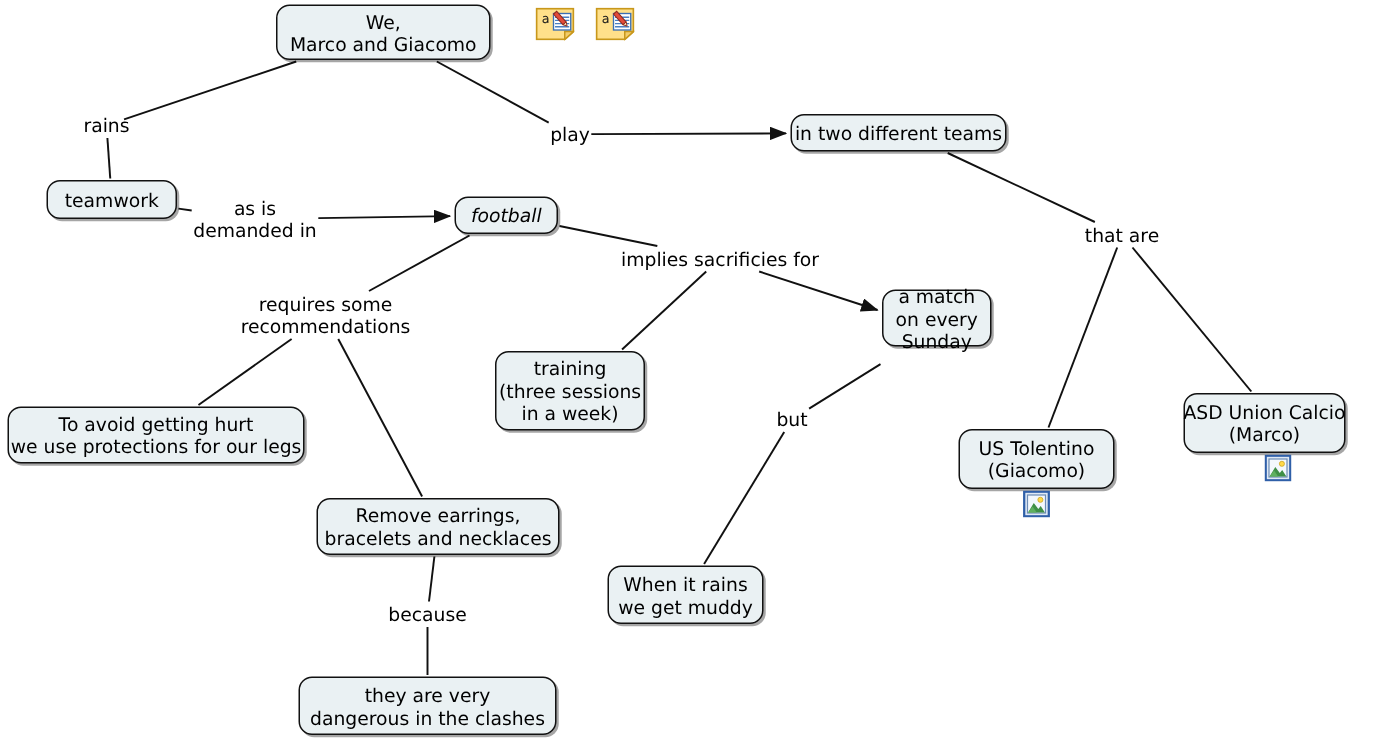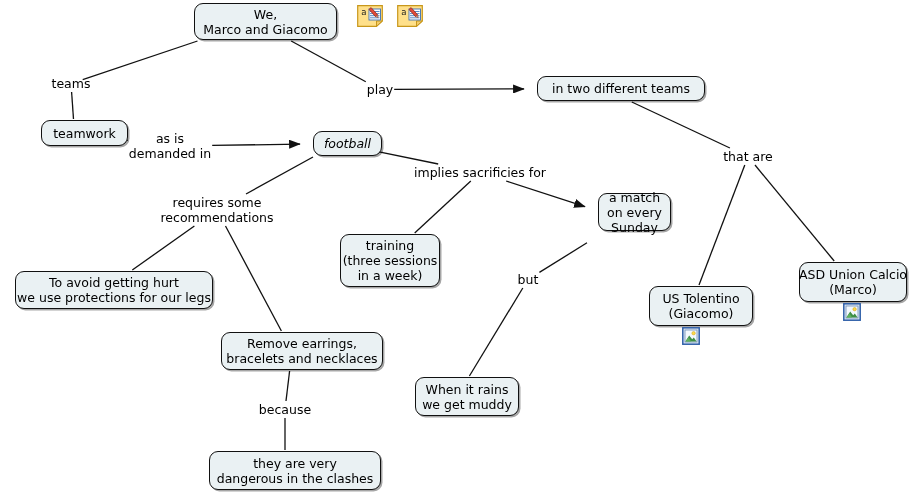--- a/index.html
+++ b/index.html
@@ -35,21 +35,20 @@
     font-family: "DejaVu Sans", sans-serif;
     font-size: 12.5px;
     line-height: 15px;
     text-align: center;
     display: flex;
     align-items: center;
     justify-content: center;
     padding: 3px 9px;
     box-shadow: 1.5px 1.5px 0 rgba(0,0,0,0.35);
     white-space: pre;
-    margin-left: 10px;
   }
   .linklabel {
     position: absolute;
     color: #000000;
     font-family: "DejaVu Sans", sans-serif;
     font-size: 12.5px;
     line-height: 15px;
     text-align: center;
     background: transparent;
     white-space: pre;
@@ -100,42 +99,42 @@
         <line x1="744.8" y1="165.0" x2="699.0" y2="285.0" stroke="#111111" stroke-width="1.3"></line>
         <line x1="755.0" y1="165.0" x2="834.2" y2="261.0" stroke="#111111" stroke-width="1.3"></line>
       </g>
   </svg>
 
   <div id="node-layer">
       <div class="node" style="left: 184px; top: 3px; width: 143px; height: 37px;">We,
 Marco and Giacomo</div>
       <div class="node" style="left: 31px; top: 120px; width: 87px; height: 26px;">teamwork</div>
       <div class="node" style="left: 303px; top: 131px; width: 69px; height: 25px; font-style: italic;">football</div>
-      <div class="node" style="left: 527px; top: 76px; width: 168px; height: 25px; text-align: center;">in two different teams</div>
+      <div class="node" style="left: 527px; top: 76px; width: 144px; height: 25px; text-align: center;">in two different teams</div>
       <div class="node" style="left: 5px; top: 271px; width: 198px; height: 38px;">To avoid getting hurt
 we use protections for our legs</div>
       <div class="node" style="left: 211px; top: 332px; width: 162px; height: 38px;">Remove earrings,
 bracelets and necklaces</div>
       <div class="node" style="left: 199px; top: 451px; width: 172px; height: 39px;">they are very
 dangerous in the clashes</div>
       <div class="node" style="left: 330px; top: 234px; width: 100px; height: 53px;">training
 (three sessions
 in a week)</div>
       <div class="node" style="left: 588px; top: 193px; width: 73px; height: 38px;">a match
 on every
 Sunday</div>
       <div class="node" style="left: 405px; top: 377px; width: 104px; height: 39px;">When it rains
 we get muddy</div>
       <div class="node" style="left: 639px; top: 286px; width: 104px; height: 40px;">US Tolentino
 (Giacomo)</div>
       <div class="node" style="left: 789px; top: 262px; width: 108px; height: 40px;">ASD Union Calcio
 (Marco)</div>
     </div>
   <div id="label-layer">
-      <div class="linklabel" style="left: 71px; top: 76px;">teams</div>
+      <div class="linklabel" style="left: 71px; top: 76px;">rains</div>
       <div class="linklabel" style="left: 380px; top: 82px;">play</div>
       <div class="linklabel" style="left: 170px; top: 131px;">as is
 demanded in</div>
       <div class="linklabel" style="left: 217px; top: 195px;">requires some
 recommendations</div>
       <div class="linklabel" style="left: 480px; top: 165px;">implies sacrificies for</div>
       <div class="linklabel" style="left: 748px; top: 149px;">that are</div>
       <div class="linklabel" style="left: 285px; top: 402px;">because</div>
       <div class="linklabel" style="left: 528px; top: 272px;">but</div>
     </div>

